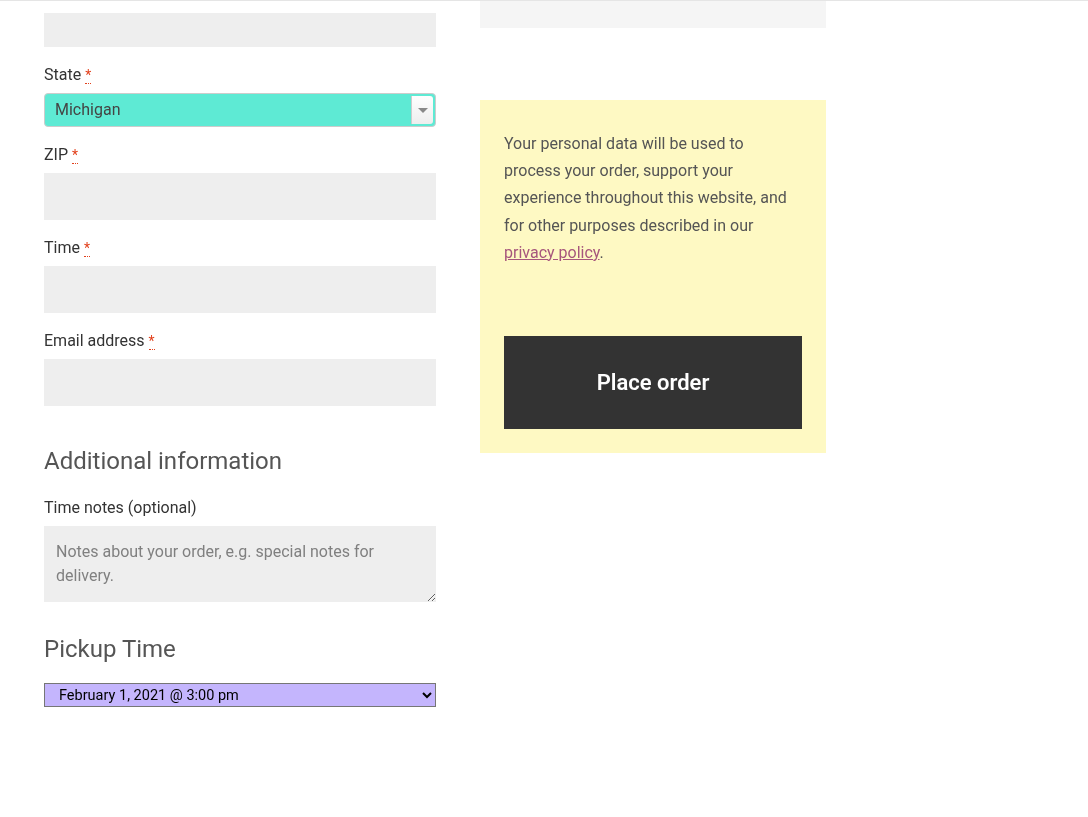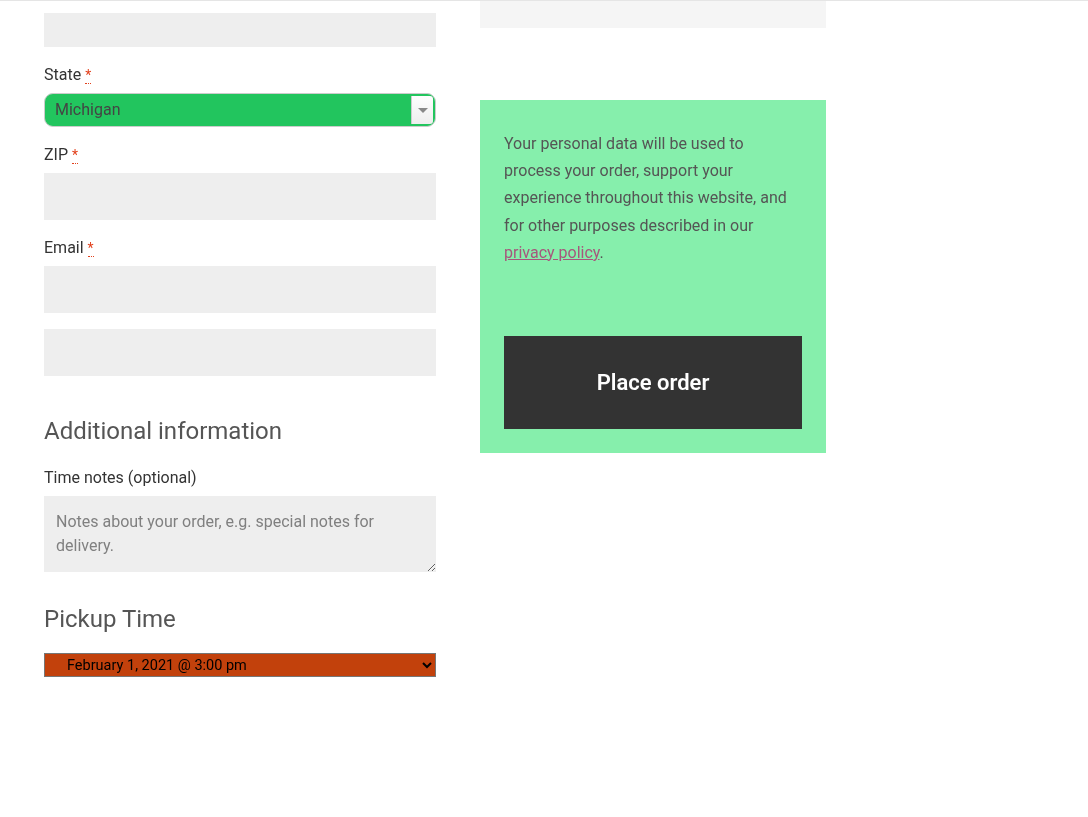--- a/index.html
+++ b/index.html
@@ -53,22 +53,22 @@
     resize: vertical;
     min-height: 74px;
     line-height: 1.5;
   }
   .textarea::placeholder {
     color: #808080;
   }
   .select2 {
     width: 100%;
     border: 1px solid #ccc;
-    border-radius: 9px;
-    background: #22c55e;
+    border-radius: 4px;
+    background: #5eead4;
     position: relative;
     padding: 5px 18px 5px 10px;
     font-size: 16px;
     color: #444;
     line-height: 1.4;
     cursor: pointer;
   }
   .select2-arrow {
     position: absolute;
     right: 2px;
@@ -84,42 +84,42 @@
   }
   .select2-arrow::after {
     content: "";
     border-left: 5px solid transparent;
     border-right: 5px solid transparent;
     border-top: 5px solid #888;
   }
   .native-select {
     width: 100%;
     border: 1px solid #767676;
-    background: #c2410c;
+    background: #c4b5fd;
     font-size: 14.5px;
-    padding: 2px 18px;
+    padding: 2px 10px;
     font-family: inherit;
     color: #000;
     height: 24px;
   }
   h3.section-title {
     font-size: 24px;
     font-weight: 400;
     color: #555;
     margin: 40px 0 18px 0;
     line-height: 1.3;
   }
   .top-input-partial .text-input {
     height: 34px;
     padding: 0 12px;
   }
   .state-row { margin-top: 11px; }
 
   .privacy-box {
-    background: #86efac;
+    background: #fef9c3;
     padding: 30px 24px 24px 24px;
     margin-top: 72px;
   }
   .privacy-text {
     font-size: 16px;
     color: #555;
     line-height: 1.7;
     margin: 0 0 22px 0;
   }
   .privacy-text a {
@@ -168,27 +168,31 @@
     <div class="form-row">
       <label>
         <span>ZIP</span>
         <span class="required">*</span>
       </label>
       <input type="text" class="text-input" value="" style="">
     </div>
 
     <div class="form-row">
       <label>
-        <span>Email</span>
+        <span>Time</span>
         <span class="required">*</span>
       </label>
       <input type="tel" class="text-input" value="" style="">
     </div>
 
     <div class="form-row">
+      <label>
+        <span>Email address</span>
+        <span class="required">*</span>
+      </label>
       <input type="email" class="text-input" value="" style="">
     </div>
 
     <h3 class="section-title">Additional information</h3>
 
     <div class="form-row">
       <label>Time notes (optional)</label>
       <textarea class="textarea" placeholder="Notes about your order, e.g. special notes for delivery." style=""></textarea>
     </div>
 

